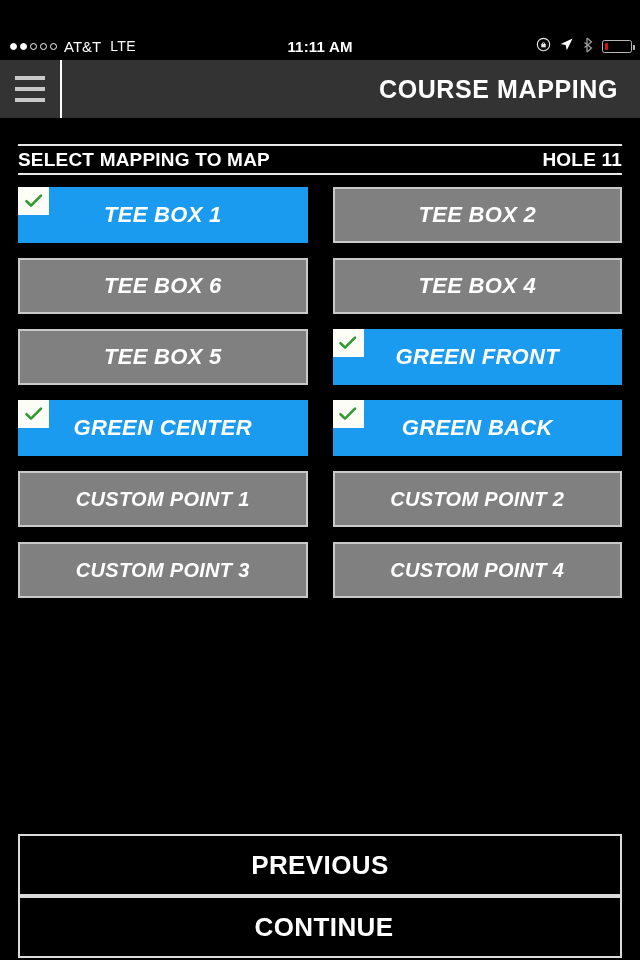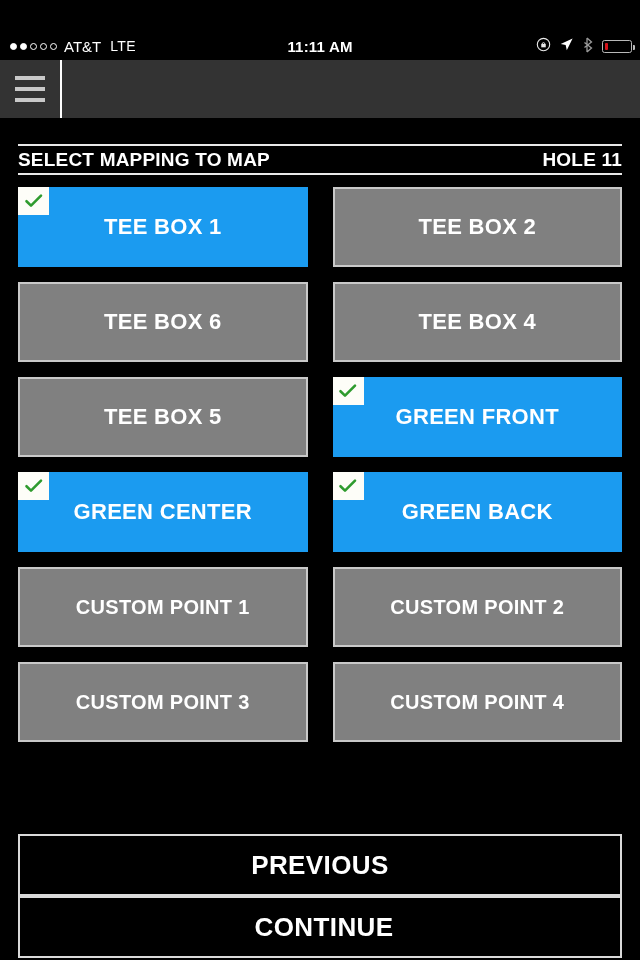--- a/index.html
+++ b/index.html
@@ -82,27 +82,28 @@
   
   .grid{
     margin:12px 18px 0 18px;
     display:grid;
     grid-template-columns:1fr 1fr;
     column-gap:25px;
     row-gap:15px;
   }
   .loc-btn{
     position:relative;
-    height:80px;
+    height:56px;
     display:flex; align-items:center; justify-content:center;
     color:#ffffff;
     font-size:22px; font-weight:bold; letter-spacing:.3px;
     cursor:pointer;
     user-select:none;
     text-align:center;
+    font-style:italic;
   }
   .loc-btn.state-unselected{
     background:#808080;
     border:2px solid #c9c9c9;
   }
   .loc-btn.state-selected{
     background:#1b9bf0;
     border:none;
   }
   .loc-btn.small-label{ font-size:20px; }
@@ -170,20 +171,21 @@
   </div>
 </div>
 
 <div class="header">
   <div class="hamburger">
     <span></span>
     <span></span>
     <span></span>
   </div>
   <div class="header-divider"></div>
+  <div class="header-title">COURSE MAPPING</div>
 </div>
 
 <div class="subheader">
   <span class="subheader-left">SELECT MAPPING TO MAP</span>
   <span class="subheader-right">HOLE 11</span>
 </div>
 
 <div class="grid" id="location-grid">
     <div class="loc-btn state-selected">
       <span class="check-badge">

